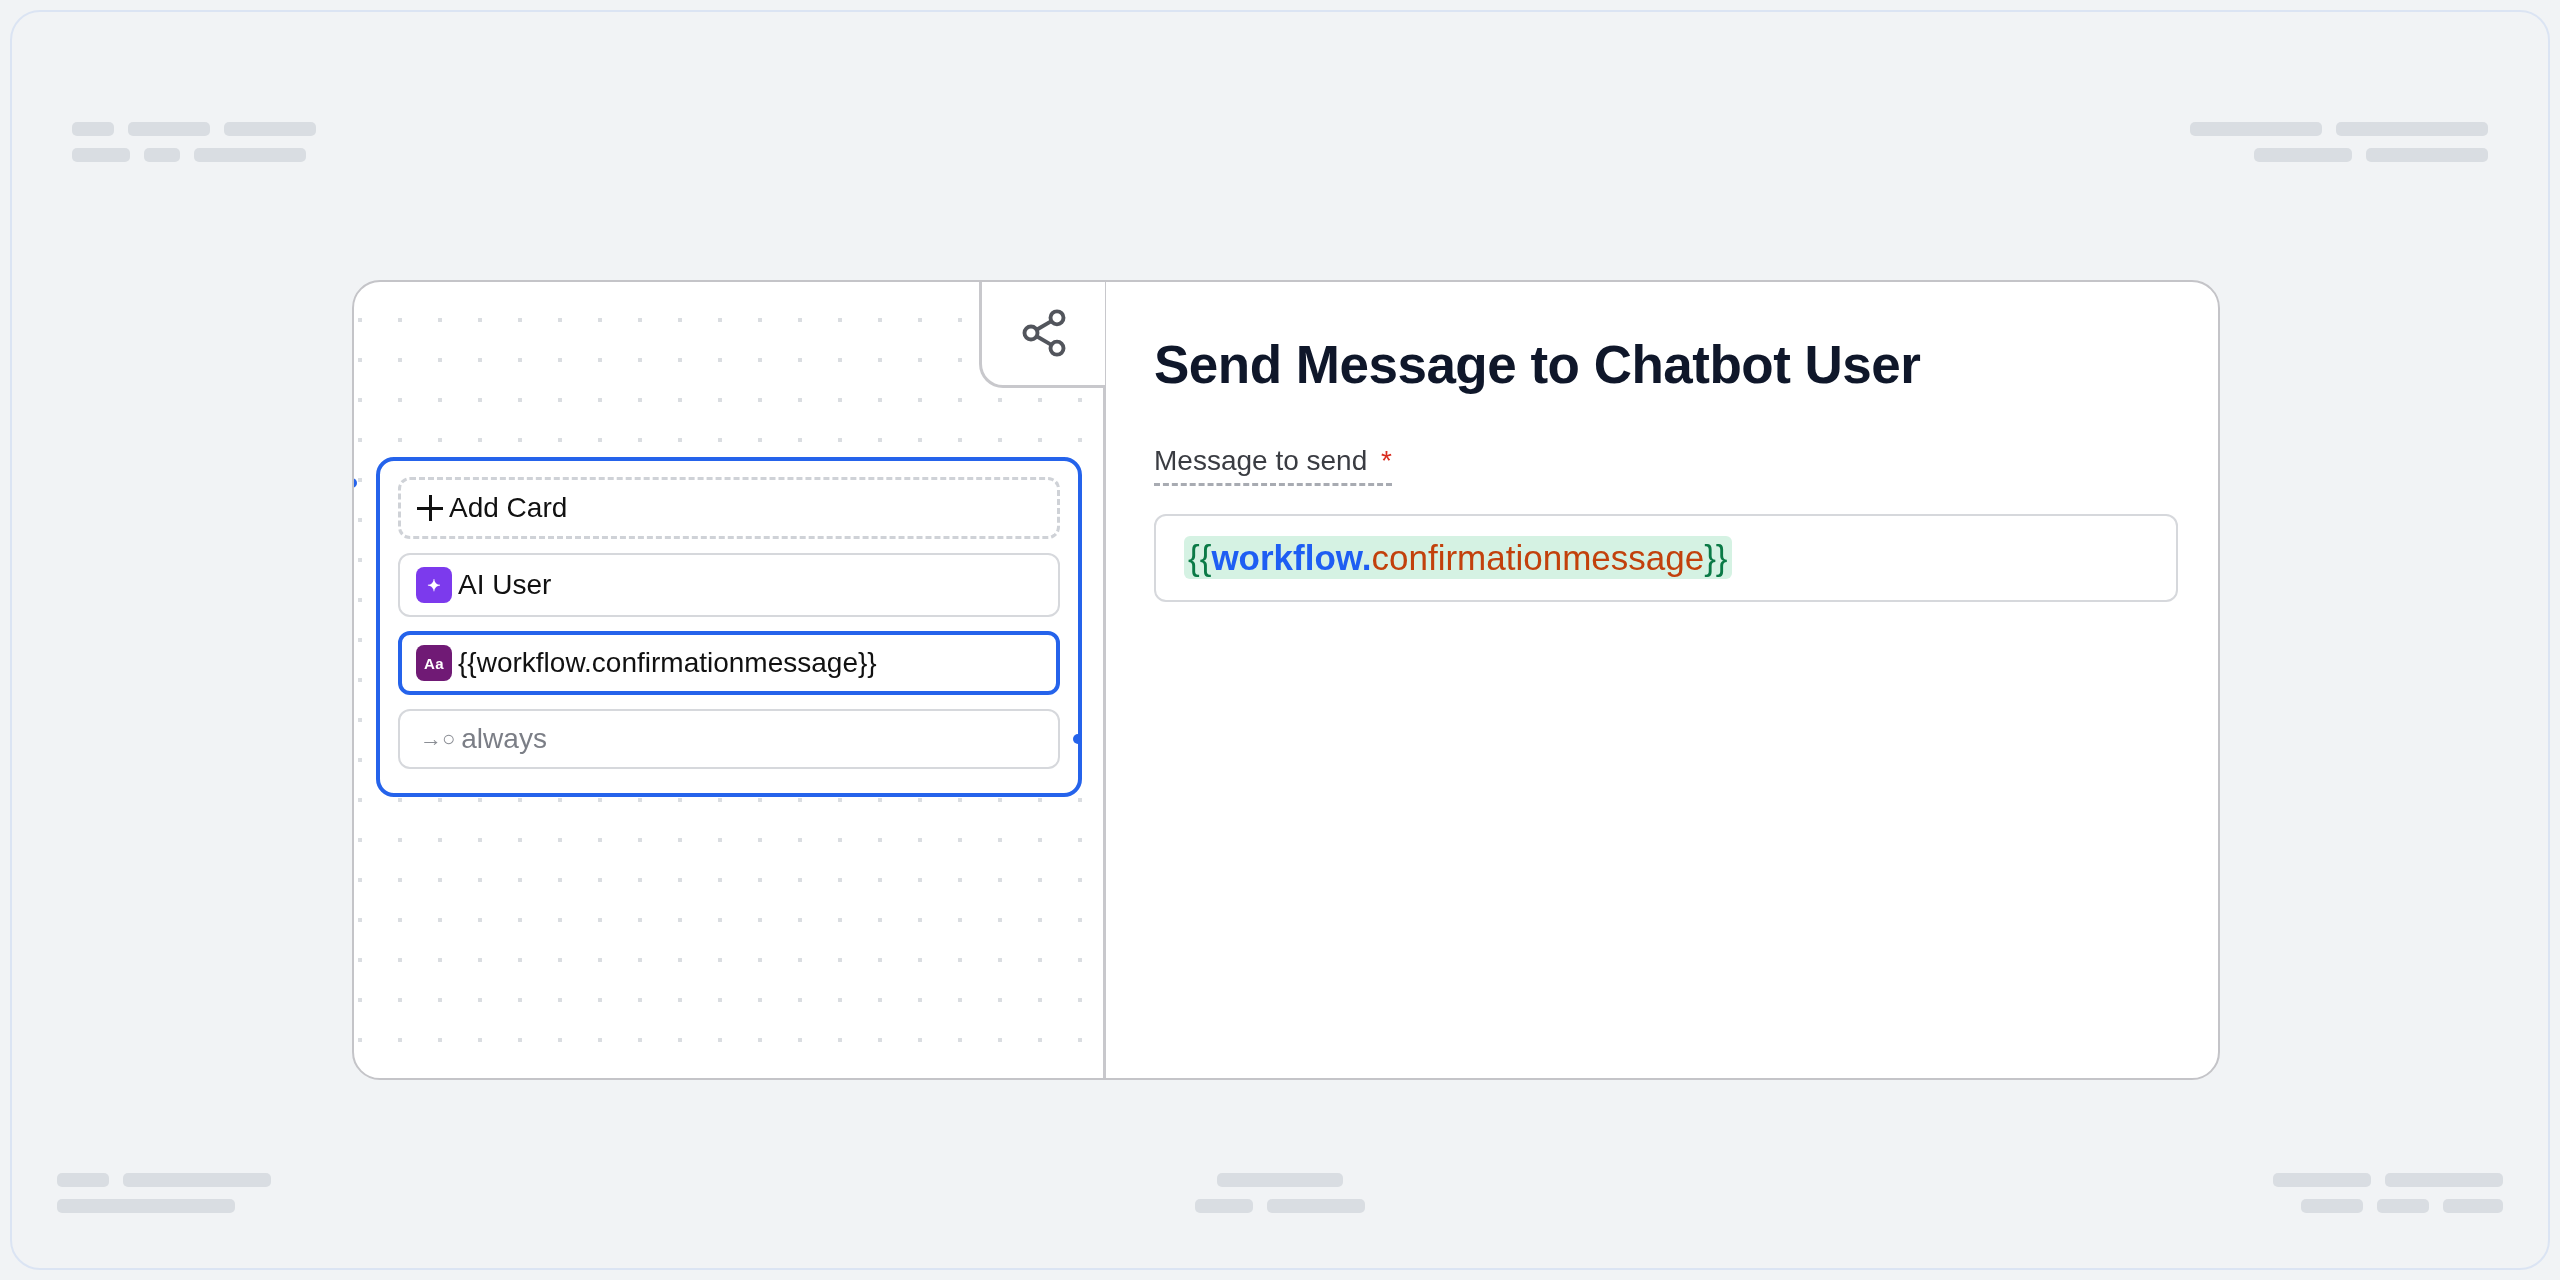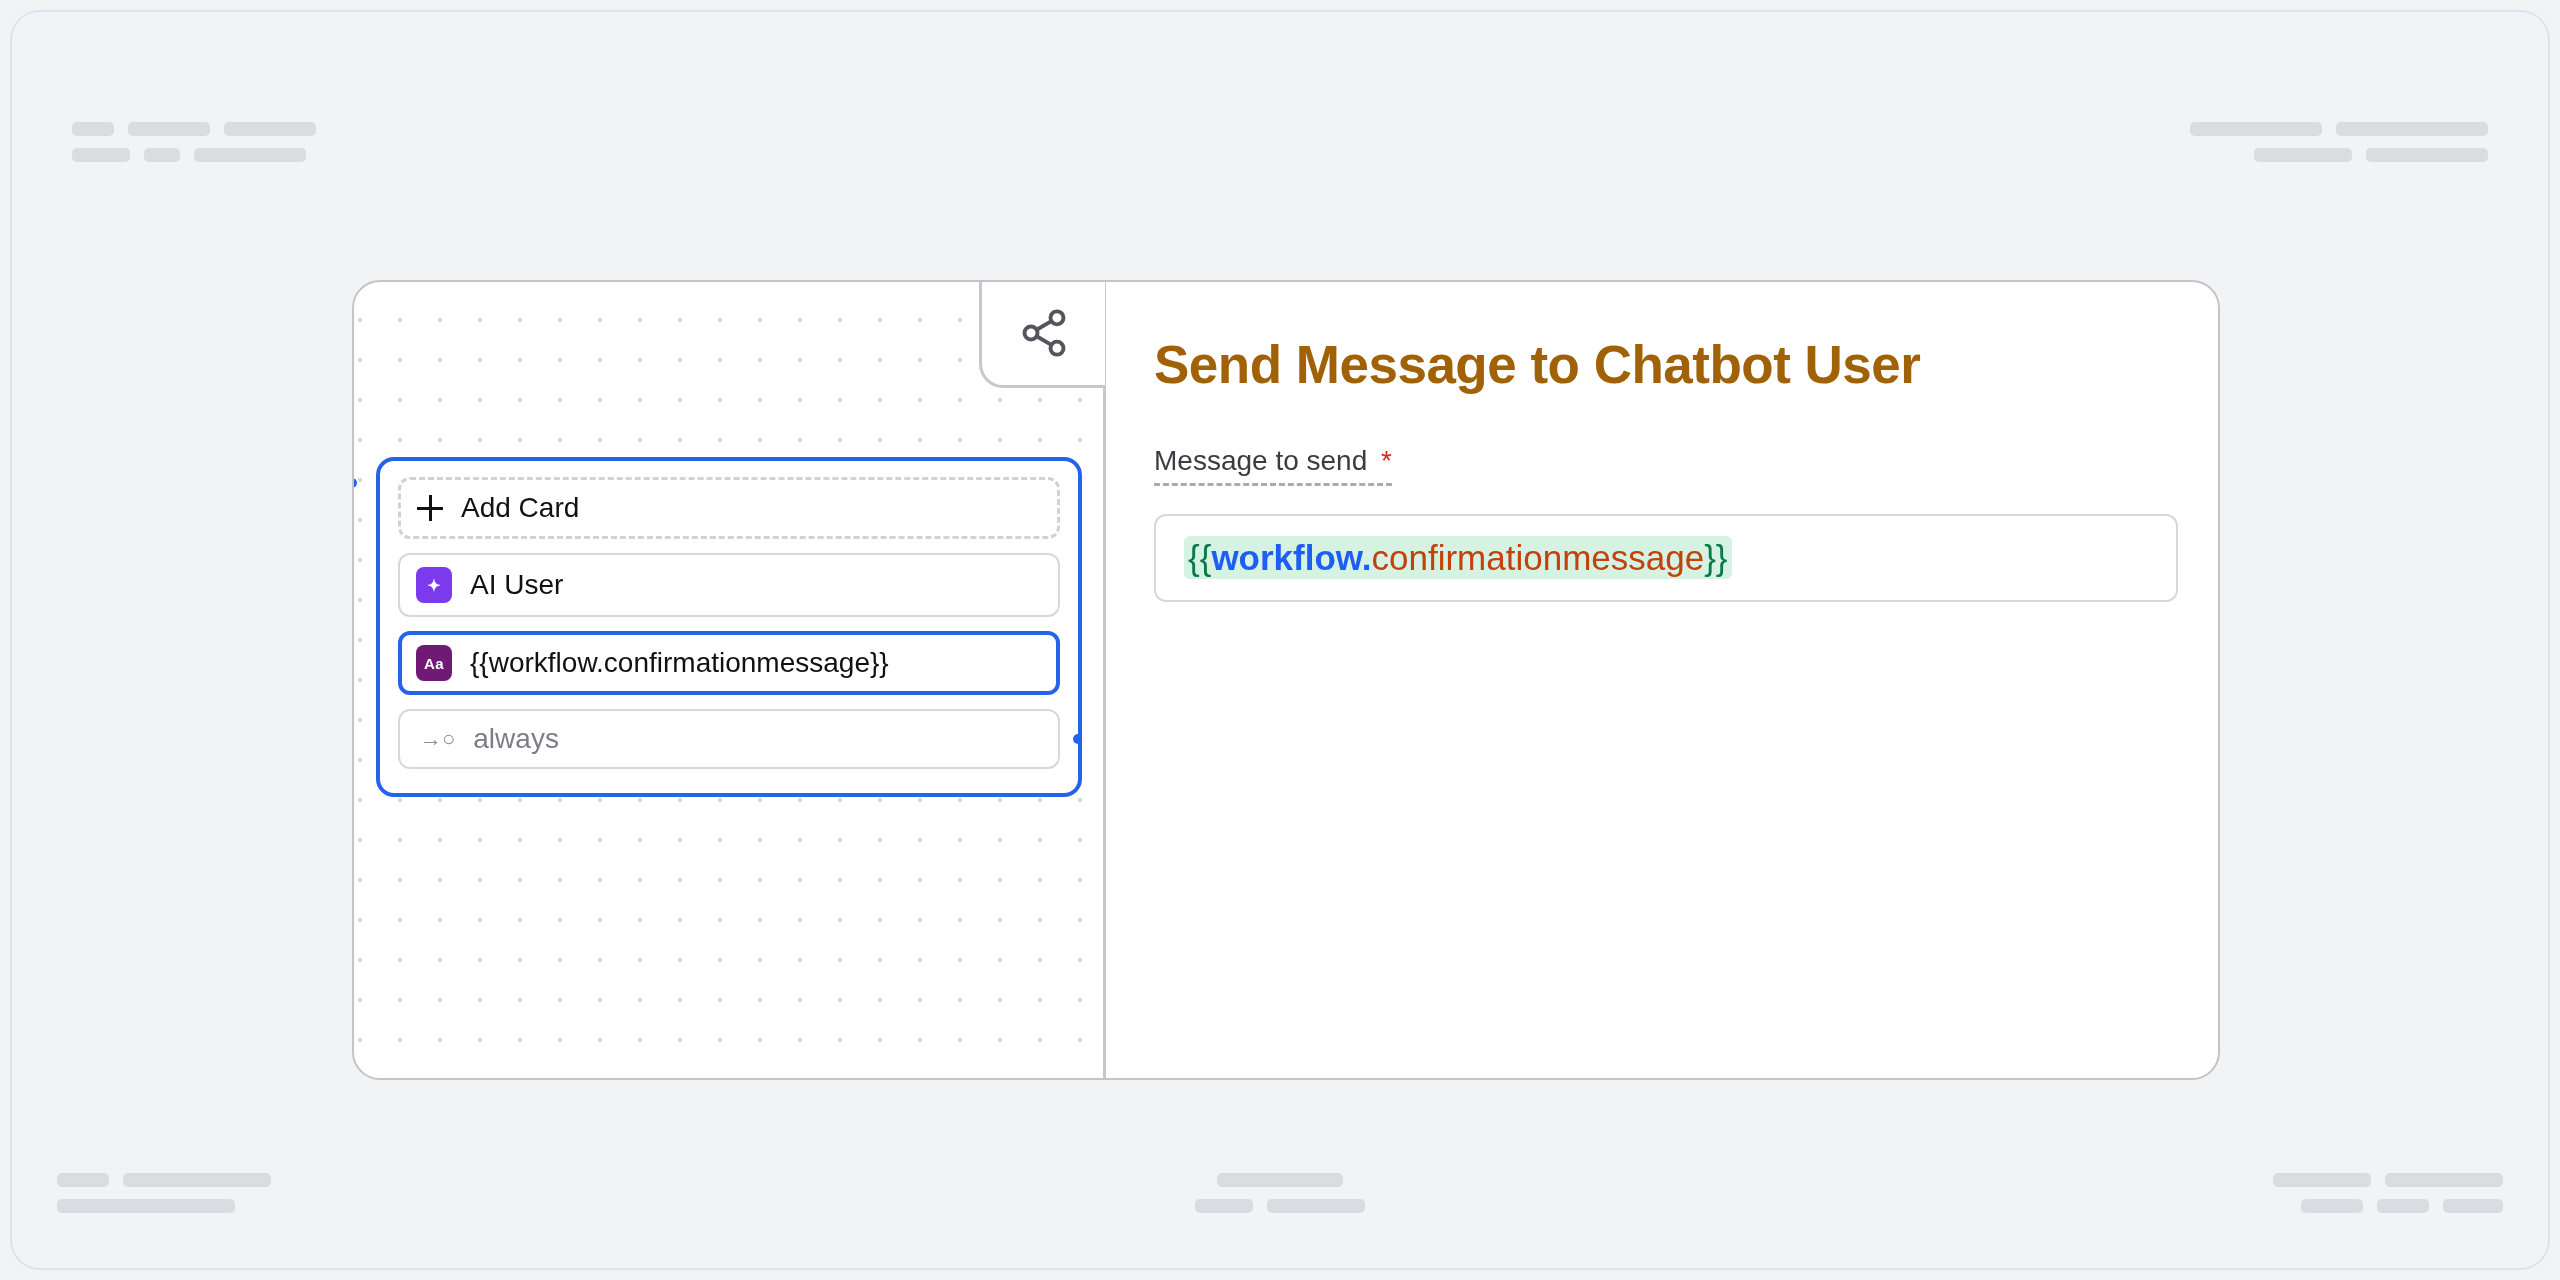--- a/index.html
+++ b/index.html
@@ -85,21 +85,21 @@
   color: #0b1b3a;
 }
 .node-body {
   padding: 16px 18px 24px;
   display: flex; flex-direction: column; gap: 14px;
 }
 .card-row {
   border: 2px solid #d6d8dc;
   border-radius: 12px;
   padding: 12px 16px;
-  display: flex; align-items: center; gap: 18px;
+  display: flex; align-items: center; gap: 6px;
   font-size: 28px;
   color: #111;
   background: #fff;
 }
 .card-row.dashed {
   border: 3px dashed #cfd2d7;
 }
 .card-row.selected {
   border: 4px solid #2563eb;
   padding: 10px 14px;
@@ -127,21 +127,21 @@
 .arrow-ico { color: #8b8e95; font-size: 22px; padding-left: 4px; }
 
 .dot-left, .dot-right {
   position: absolute; width: 10px; height: 10px;
   background: #2563eb; border-radius: 50%;
 }
 .dot-left  { left: -7px; top: 196px; }
 .dot-right { right: -7px; top: 520px; }
 
 .panel-title {
-  font-size: 53px; font-weight: 700; color: #a16207;
+  font-size: 53px; font-weight: 700; color: #0f172a;
   margin: 12px 0 50px;
   letter-spacing: -0.5px;
 }
 .field-label {
   font-size: 28px; color: #3a3c42;
   display: inline-block;
   border-bottom: 3px dashed #a8abb2;
   padding-bottom: 6px;
 }
 .field-label .req { color: #d92d20; margin-left: 6px; }

